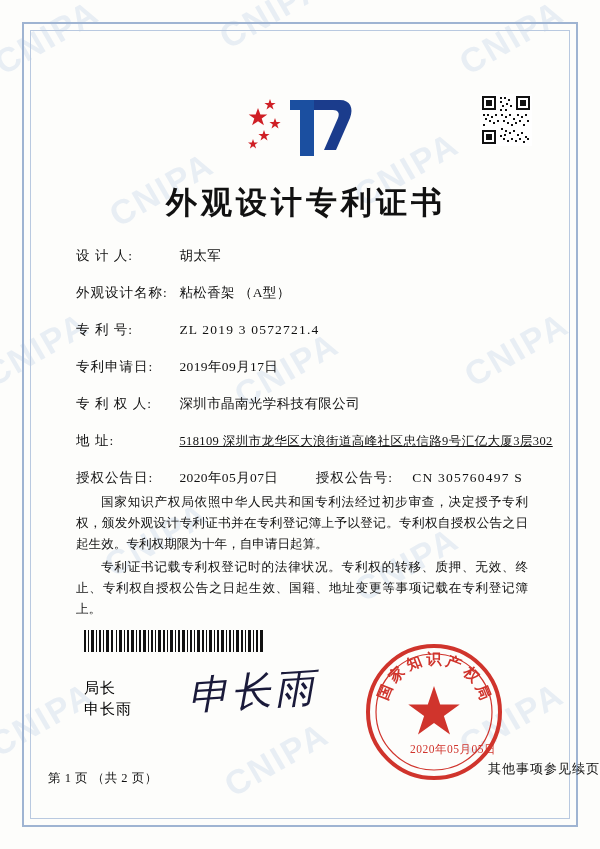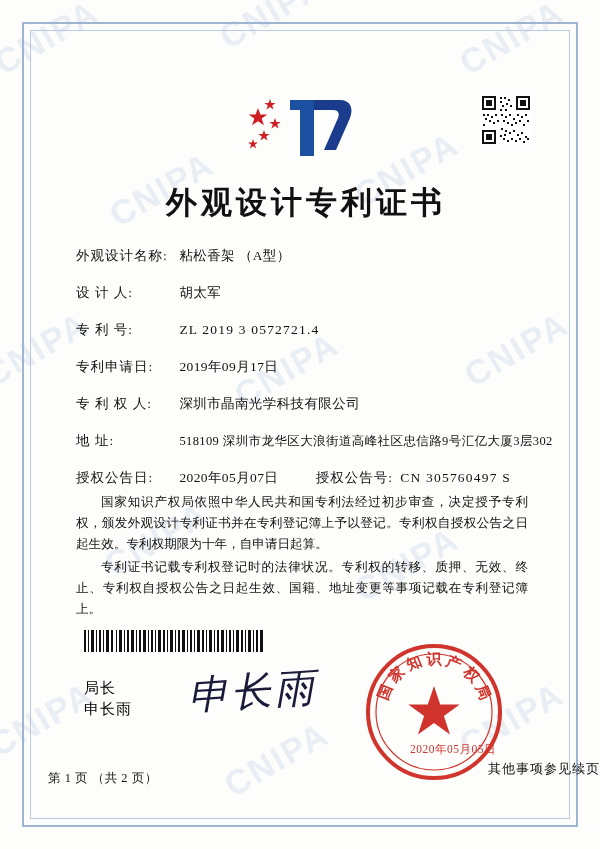--- a/index.html
+++ b/index.html
@@ -135,20 +135,21 @@
     display: inline-block;
     width: 100px;
     letter-spacing: 1px;
   }
   .field-value {
     display: inline-block;
     letter-spacing: 0.4px;
   }
   .field-value.small {
     font-size: 12.5px;
+    text-decoration: underline;
   }
   .field-value.mono-ish {
     letter-spacing: 1.2px;
   }
   .inline-label {
     display: inline-block;
     margin-left: 34px;
     letter-spacing: 1px;
   }
 
@@ -343,26 +344,26 @@
 
         <path d="M46 6 L96 6 C106 6 110 14 106 24 L92 56 L80 56 L94 24 C96 19 94 16 89 16 L68 16 L68 62 L56 62 L56 16 L46 16 Z" fill="#1b3c8c"></path>
         <path d="M46 6 L70 6 L70 62 L56 62 L56 16 L46 16 Z" fill="#1b4fa0"></path>
       </svg>
     </div>
 
     <div class="title">外观设计专利证书</div>
 
     <div class="fields">
       <div class="field-row">
+        <span class="field-label">设 计 人:</span>
+        <span class="field-value">胡太军</span>
+      </div>
+      <div class="field-row">
         <span class="field-label">外观设计名称:</span>
         <span class="field-value">粘松香架 （A型）</span>
-      </div>
-      <div class="field-row">
-        <span class="field-label">设 计 人:</span>
-        <span class="field-value">胡太军</span>
       </div>
       <div class="field-row">
         <span class="field-label">专 利 号:</span>
         <span class="field-value mono-ish">ZL 2019 3 0572721.4</span>
       </div>
       <div class="field-row">
         <span class="field-label">专利申请日:</span>
         <span class="field-value">2019年09月17日</span>
       </div>
       <div class="field-row">
@@ -370,21 +371,21 @@
         <span class="field-value">深圳市晶南光学科技有限公司</span>
       </div>
       <div class="field-row">
         <span class="field-label">地    址:</span>
         <span class="field-value small">518109 深圳市龙华区大浪街道高峰社区忠信路9号汇亿大厦3层302</span>
       </div>
       <div class="field-row">
         <span class="field-label">授权公告日:</span>
         <span class="field-value">2020年05月07日</span>
         <span class="inline-label">授权公告号:</span>
-        <span class="field-value mono-ish" style="margin-left:4px;">CN 305760497 S</span>
+        <span class="field-value mono-ish" style="margin-left:16px;">CN 305760497 S</span>
       </div>
     </div>
 
     <div class="para p1">国家知识产权局依照中华人民共和国专利法经过初步审查，决定授予专利权，颁发外观设计专利证书并在专利登记簿上予以登记。专利权自授权公告之日起生效。专利权期限为十年，自申请日起算。</div>
     <div class="para p2">专利证书记载专利权登记时的法律状况。专利权的转移、质押、无效、终止、专利权自授权公告之日起生效、国籍、地址变更等事项记载在专利登记簿上。</div>
 
     <div class="barcode">
       <svg width="180" height="22" viewBox="0 0 180 22">
         <g fill="#111111">
           <rect x="0" y="0" width="2" height="22"></rect>

